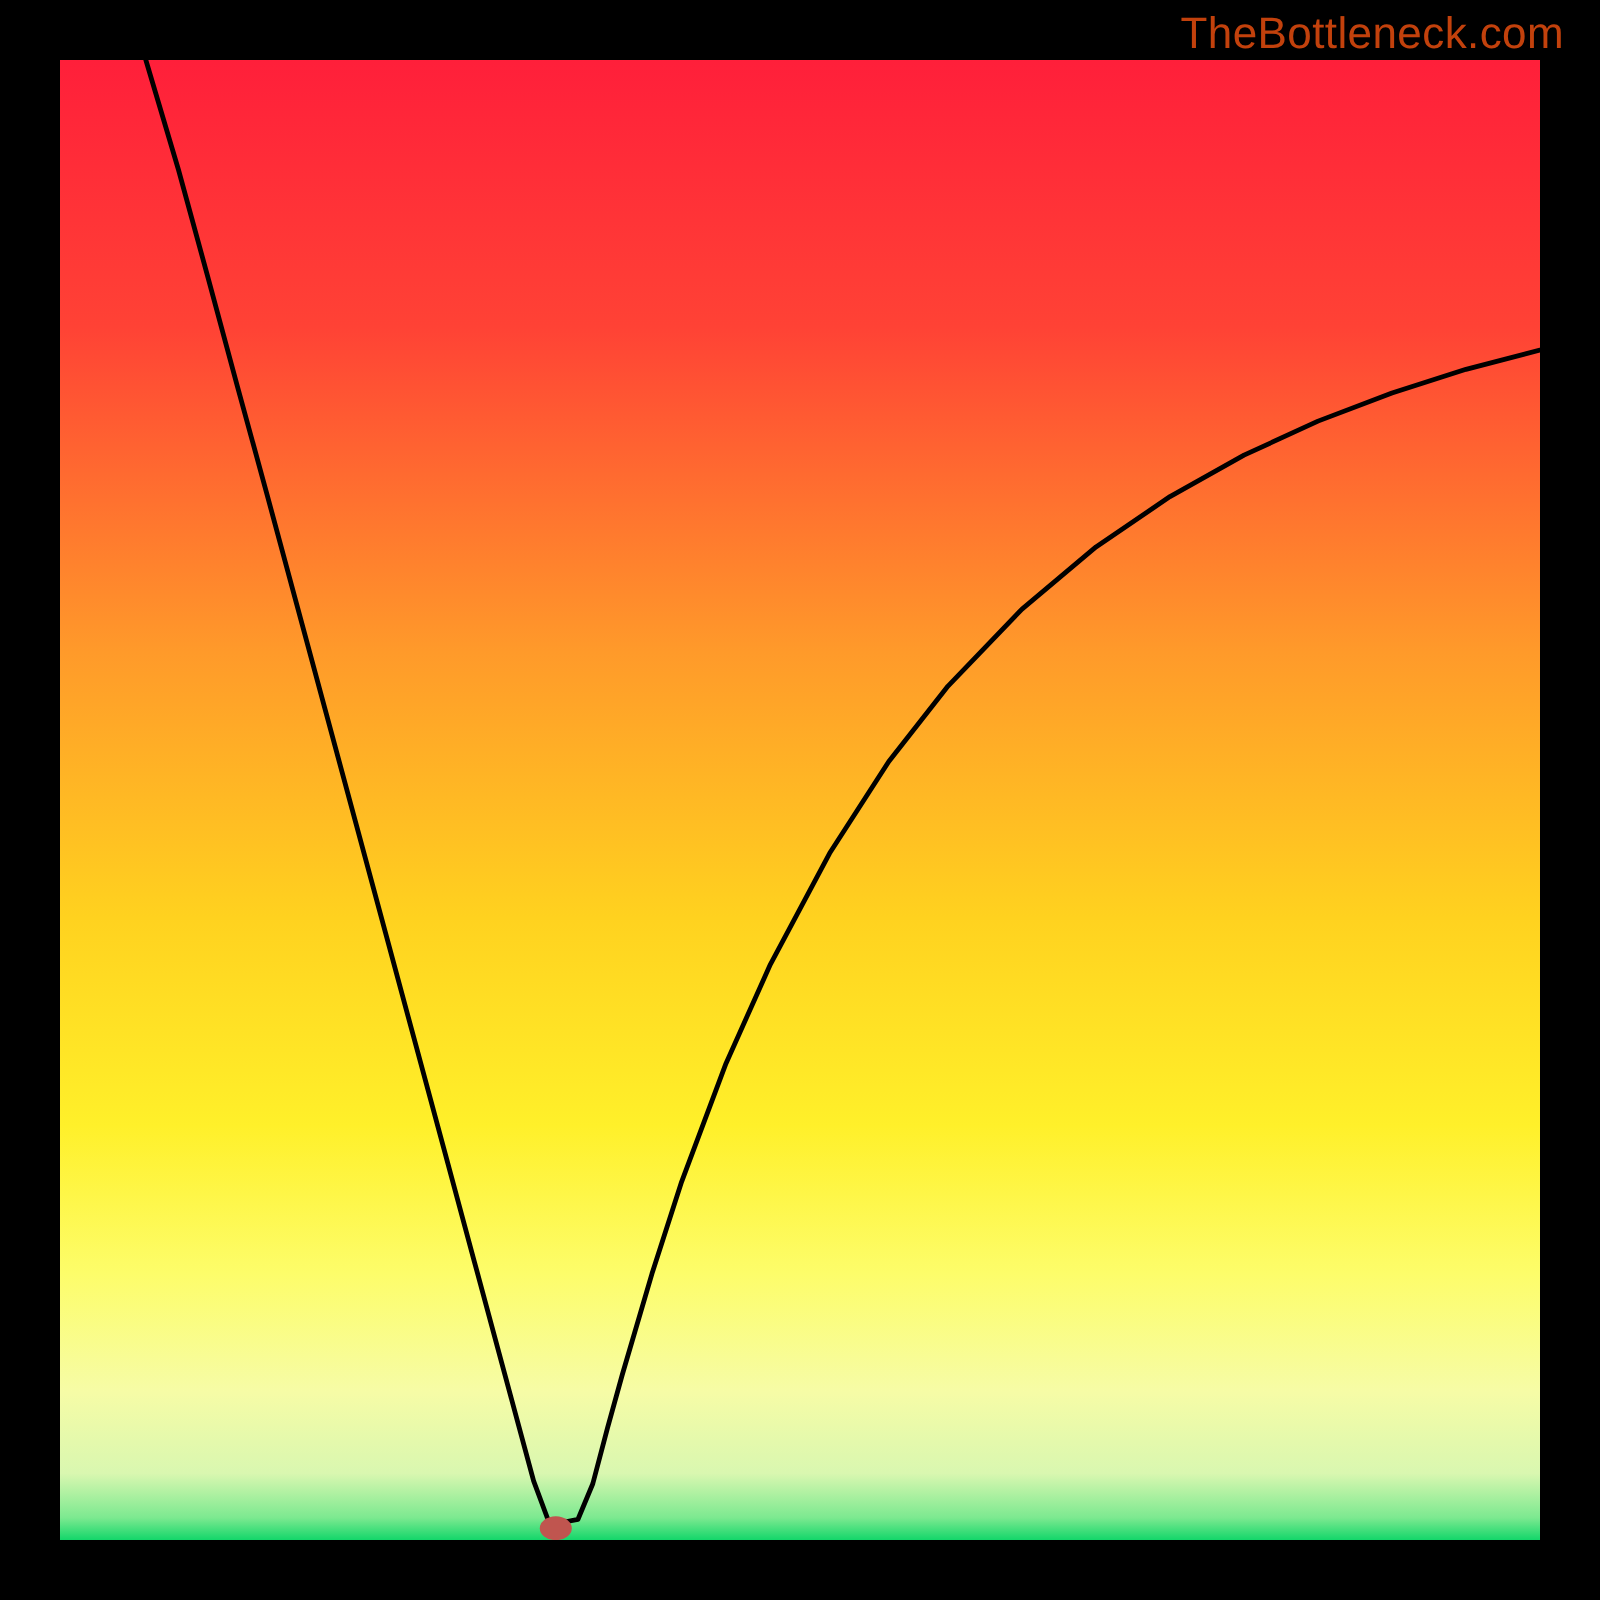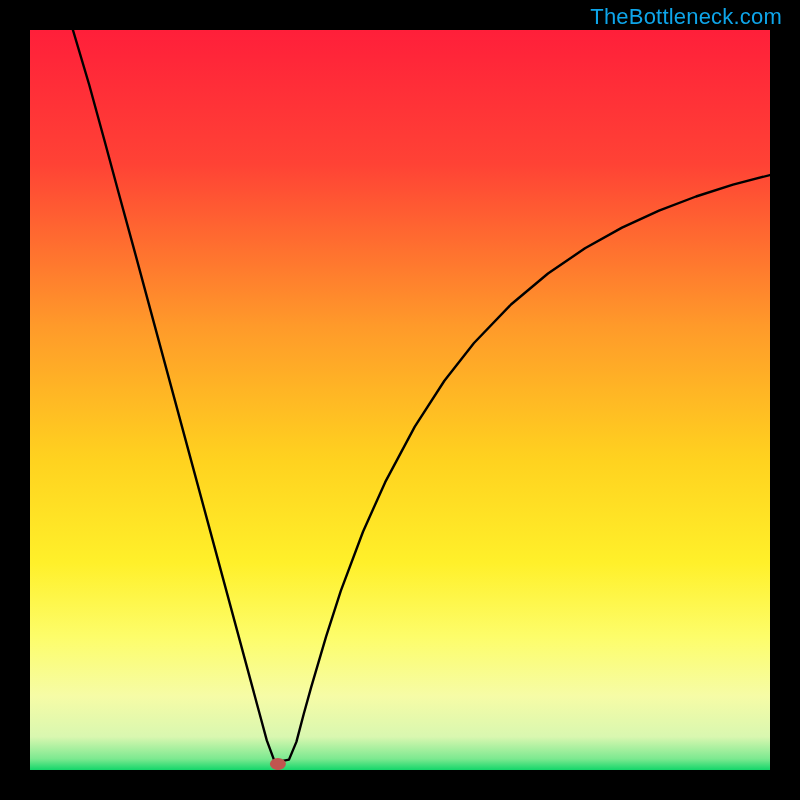--- a/index.html
+++ b/index.html
@@ -13,21 +13,21 @@
   .frame {
     position: relative;
     width: 800px;
     height: 800px;
     background: #000;
   }
   .watermark {
     position: absolute;
     top: 4px;
     right: 18px;
-    color: #0ea5e9;
+    color: #c2410c;
     font-size: 22px;
     font-weight: 500;
     letter-spacing: 0.2px;
     z-index: 5;
   }
   svg.plot {
     position: absolute;
     left: 30px;
     top: 30px;
     width: 740px;

